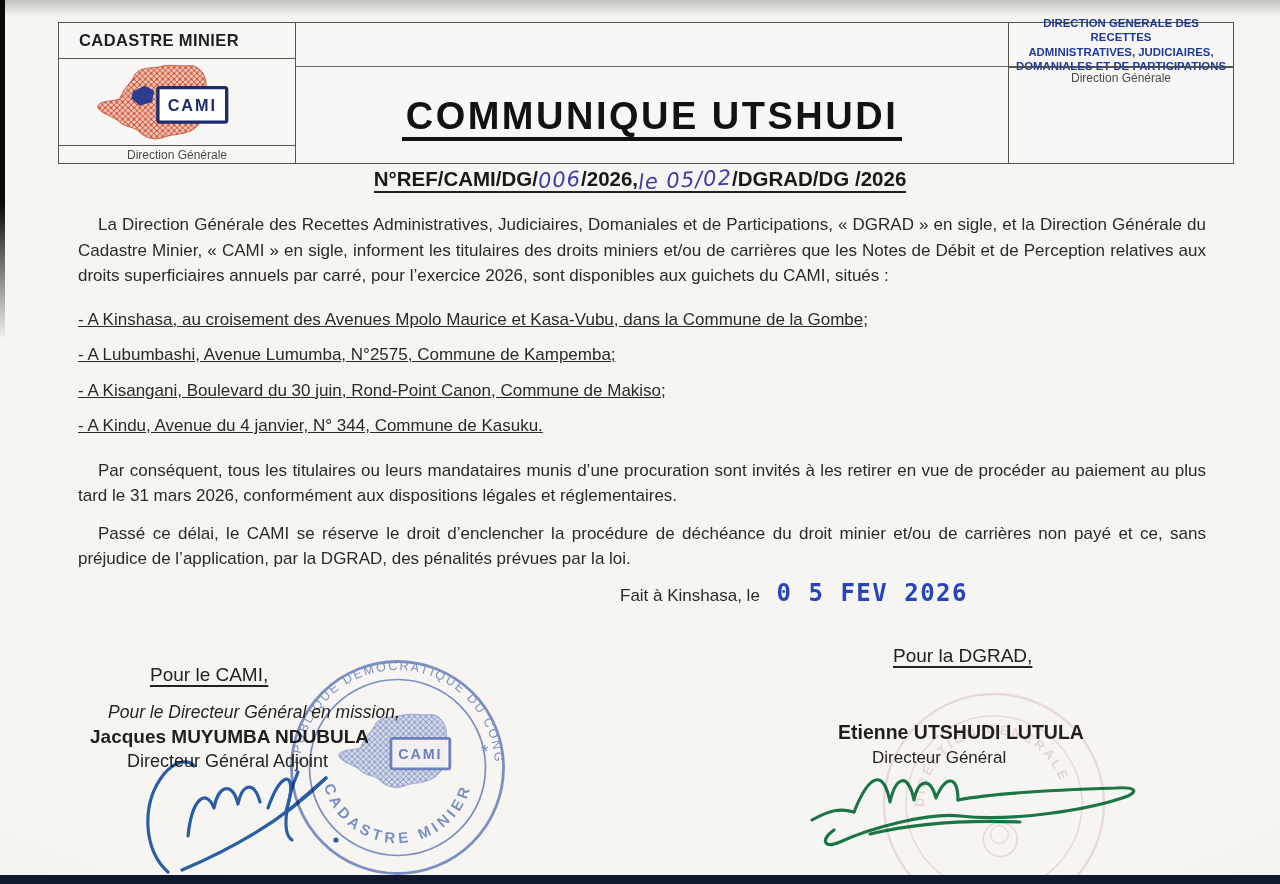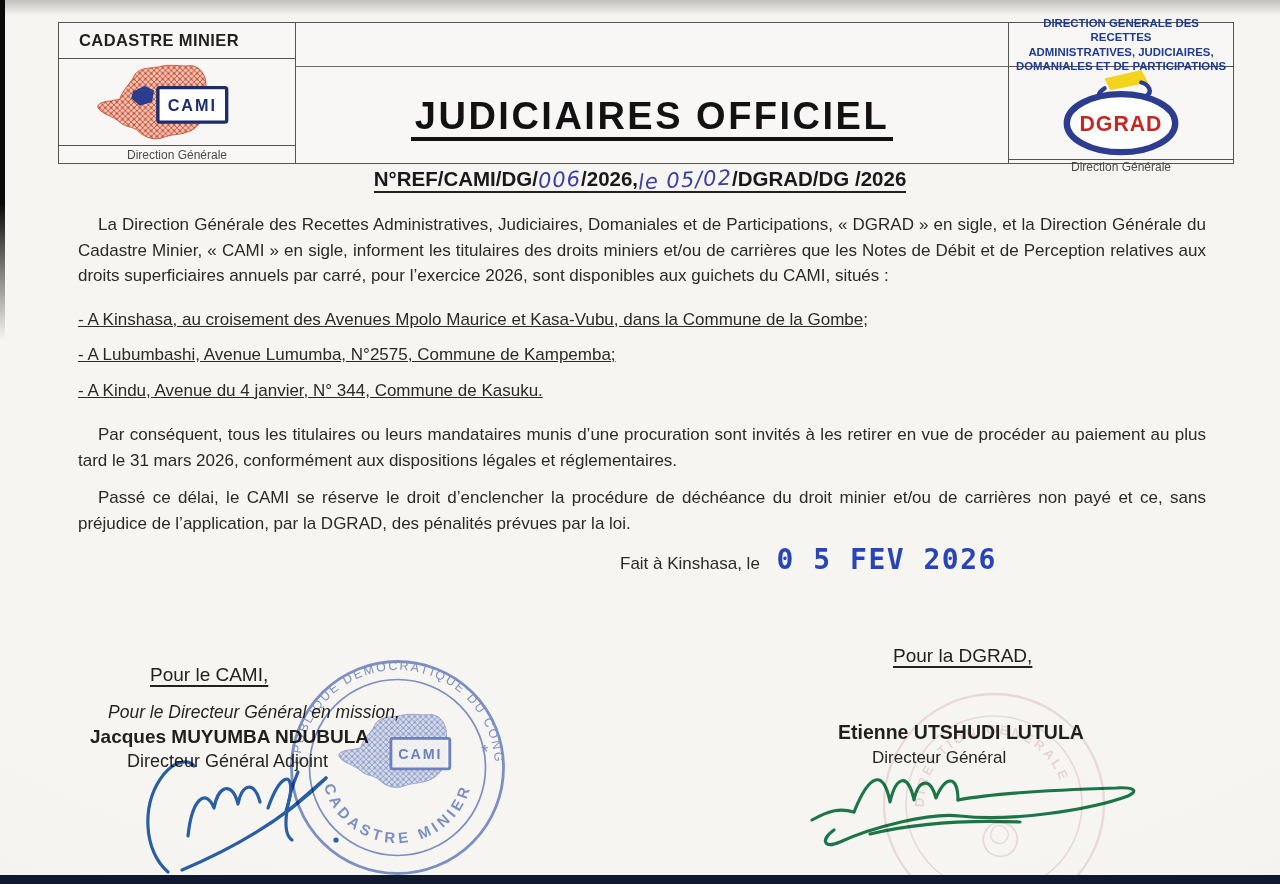--- a/index.html
+++ b/index.html
@@ -48,21 +48,21 @@
     line-height:1.5;color:#2b2a27;}
   .para{margin:0;text-indent:20px;text-align:justify;}
   .p1{margin-top:8px;}
   .loc{margin-top:10px;text-decoration:underline;}
   .loc-first{margin-top:18px;}
   .p2{margin-top:19px;}
   .p3{margin-top:12px;}
   .p4{margin-top:1px;}
   .date-line{margin-top:3px;padding-left:542px;font-size:17px;white-space:nowrap;}
   .date-stamp{font-family:"DejaVu Sans Mono", monospace;font-weight:bold;color:#2847c2;
-    font-size:28px;letter-spacing:1.5px;margin-left:12px;}
+    font-size:24px;letter-spacing:1.5px;margin-left:12px;}
 
   
   .underlined{text-decoration:underline;text-decoration-thickness:1.6px;text-underline-offset:4px;}
   .sig-left-heading{position:absolute;left:150px;top:664px;font-size:19px;color:#23221f;}
   .sig-left-line1{position:absolute;left:108px;top:702px;font-style:italic;font-size:17.5px;color:#26251f;}
   .sig-left-name{position:absolute;left:90px;top:726px;font-weight:bold;font-size:19px;color:#201f1c;}
   .sig-left-title{position:absolute;left:127px;top:751px;font-size:18px;color:#262520;}
   .sig-right-heading{position:absolute;left:893px;top:645px;font-size:19px;color:#23221f;}
   .sig-right-name{position:absolute;left:838px;top:721px;font-weight:bold;font-size:19.5px;color:#201f1c;}
   .sig-right-title{position:absolute;left:872px;top:748px;font-size:17px;color:#262520;}
@@ -96,52 +96,45 @@
           <rect x="70" y="30" width="72" height="36" fill="#ffffff" stroke="#1d2d6b" stroke-width="3.5" rx="2"></rect>
           <text x="106" y="54" text-anchor="middle" font-size="17" font-weight="bold" letter-spacing="2" fill="#1d2d6b" font-family="Liberation Sans, sans-serif">CAMI</text>
         </svg>
       </div>
       <div class="box-footer">Direction Générale</div>
     </div>
 
     <div class="col-mid">
       <div class="mid-line"></div>
       <div class="main-title">
-        <span>JUDICIAIRES OFFICIEL</span>
+        <span>COMMUNIQUE UTSHUDI</span>
       </div>
     </div>
 
     <div class="col-right">
       <div class="right-title">
         <span>DIRECTION GENERALE DES RECETTES</span>
         <span>ADMINISTRATIVES, JUDICIAIRES,</span>
         <span>DOMANIALES ET DE PARTICIPATIONS</span>
       </div>
-      <div class="box-logo">
-        <svg width="150" height="92" viewBox="0 0 150 95">
-          <polygon points="58,12 96,3 103,16 64,24" fill="#f3d41c"></polygon>
-          <path d="M58,22 C51,26 49,34 56,37 M96,16 C104,18 108,26 101,30" stroke="#2c3c8e" stroke-width="4.5" fill="none" stroke-linecap="round"></path>
-          <ellipse cx="75" cy="58" rx="56" ry="30" fill="#fefefd" stroke="#2c3c8e" stroke-width="6.5"></ellipse>
-          <text x="75" y="66" text-anchor="middle" font-size="22" font-weight="bold" letter-spacing="1" fill="#c42823" font-family="Liberation Sans, sans-serif">DGRAD</text>
-        </svg>
-      </div>
       <div class="box-footer">Direction Générale</div>
     </div>
   </div>
 
   <div class="ref-line">
     <span class="u">
       <span>N°REF/CAMI/DG/</span><span class="hand">006</span><span>/2026,</span><span class="hand">le 05/02</span><span>/DGRAD/DG /2026</span>
     </span>
   </div>
 
   <div class="body-text">
     <p class="para p1">La Direction Générale des Recettes Administratives, Judiciaires, Domaniales et de Participations, « DGRAD » en sigle, et la Direction Générale du Cadastre Minier, « CAMI » en sigle, informent les titulaires des droits miniers et/ou de carrières que les Notes de Débit et de Perception relatives aux droits superficiaires annuels par carré, pour l’exercice 2026, sont disponibles aux guichets du CAMI, situés :</p>
     <div class="loc loc-first">- A Kinshasa, au croisement des Avenues Mpolo Maurice et Kasa-Vubu, dans la Commune de la Gombe;</div>
     <div class="loc">- A Lubumbashi, Avenue Lumumba, N°2575, Commune de Kampemba;</div>
+    <div class="loc">- A Kisangani, Boulevard du 30 juin, Rond-Point Canon, Commune de Makiso;</div>
     <div class="loc">- A Kindu, Avenue du 4 janvier, N° 344, Commune de Kasuku.</div>
     <p class="para p2">Par conséquent, tous les titulaires ou leurs mandataires munis d’une procuration sont invités à les retirer en vue de procéder au paiement au plus tard le 31 mars 2026, conformément aux dispositions légales et réglementaires.</p>
     <p class="para p3">Passé ce délai, le CAMI se réserve le droit d’enclencher la procédure de déchéance du droit minier et/ou de carrières non payé et ce, sans préjudice de l’application, par la DGRAD, des pénalités prévues par la loi.</p>
     <div class="date-line">
       <span>Fait à Kinshasa, le</span>
       <span class="date-stamp ink">0 5 FEV  2026</span>
     </div>
   </div>
 
   <svg class="svg-abs dgrad-stamp" width="245" height="245" viewBox="0 0 245 245">

